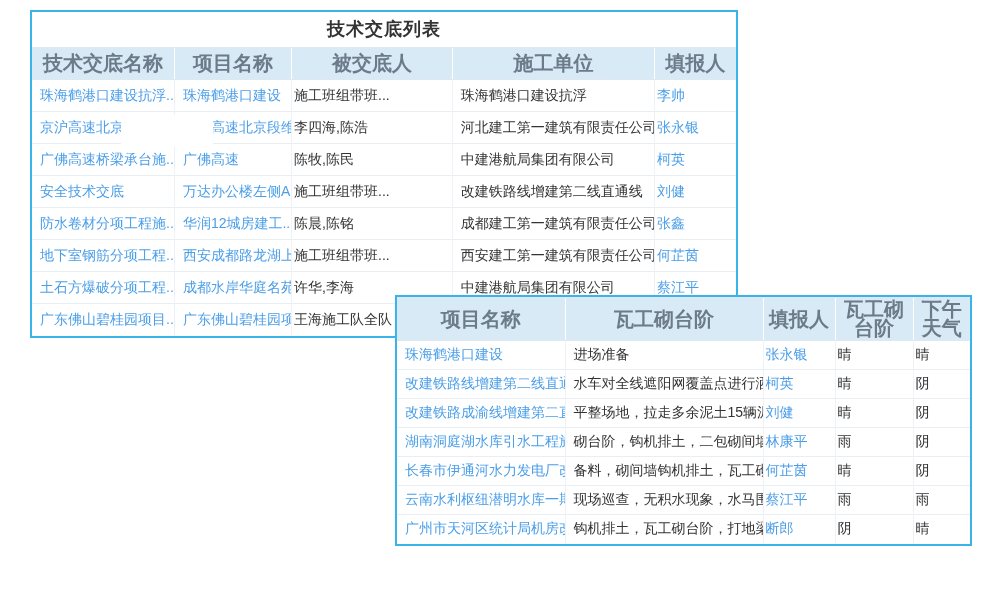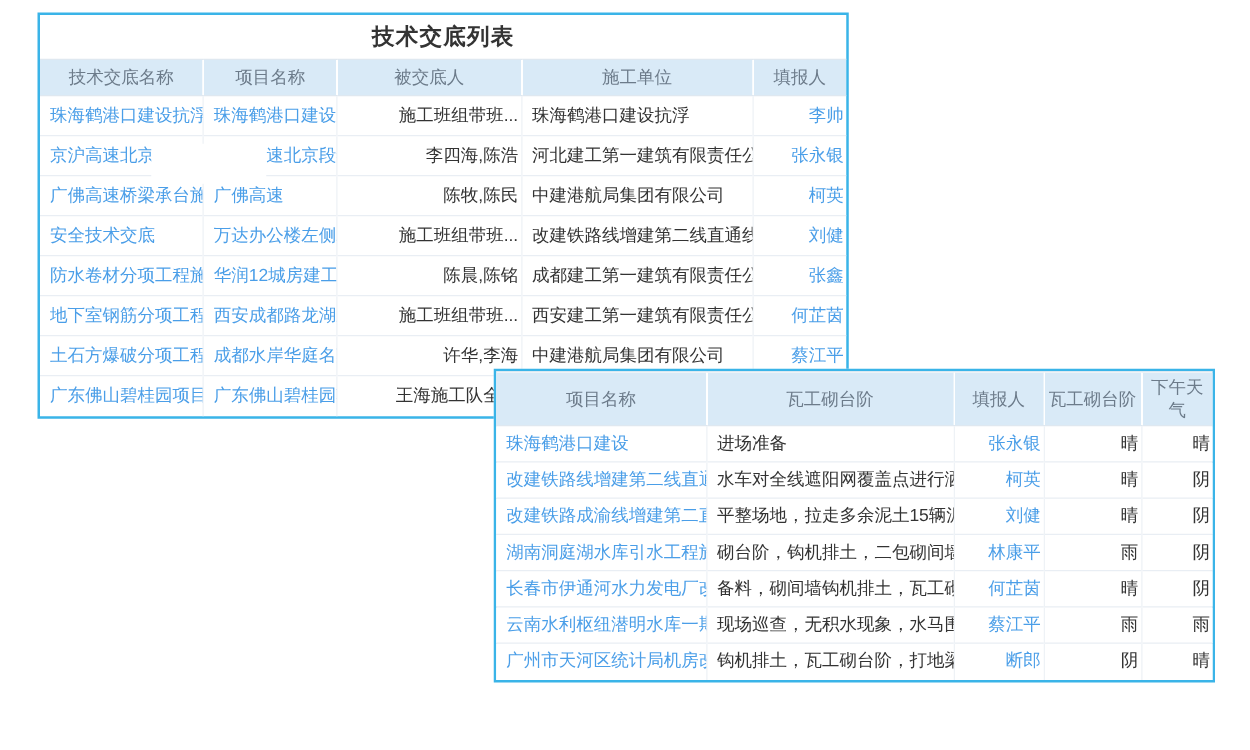--- a/index.html
+++ b/index.html
@@ -7,49 +7,49 @@
     width:1000px;height:600px;position:relative;overflow:hidden;
     background:#ffffff;
     font-family:"Liberation Sans","DejaVu Sans",sans-serif;
   }
   .panel{
     position:absolute;
     background:#ffffff;
     border:2px solid #3ab4e8;
     box-sizing:border-box;
   }
-  .panel-1{left:30px;top:10px;width:649px;z-index:1;}
+  .panel-1{left:30px;top:10px;width:708px;z-index:1;}
   .panel-2{left:395px;top:295px;width:577px;z-index:3;}
   .panel-title{
     text-align:center;font-weight:bold;color:#333333;font-size:18px;
     letter-spacing:1px;
   }
   .panel-1 .panel-title{height:35px;line-height:35px;}
   .panel-2 .panel-title{height:39px;line-height:39px;}
   table{border-collapse:collapse;table-layout:fixed;width:100%;}
   th{
-    background:#d9eaf7;color:#6c7b8a;font-weight:normal;font-size:14px;
+    background:#d9eaf7;color:#6c7b8a;font-weight:bold;font-size:20px;
     text-align:center;border-left:1px solid #ffffff;
     border-top:1px solid #dfe8f0;border-bottom:1px solid #dfe8f0;
     overflow:hidden;padding:2px 3px;box-sizing:border-box;
   }
   th:first-child{border-left:none;}
   td{
     font-size:14px;color:#333333;background:#ffffff;
     border-top:1px solid #e9eef4;border-left:1px solid #eef2f6;
     overflow:hidden;white-space:nowrap;padding:0;box-sizing:border-box;
   }
   td:first-child{border-left:none;}
   tr.data:first-child td{border-top:none;}
   .panel-1 th{height:29px;}
   .panel-1 td{height:32px;}
   .panel-2 th{height:43px;line-height:19px;}
   .panel-2 td{height:29px;}
   .al{text-align:left;padding:0 8px;}
-  .ac{text-align:right;padding:0 2px;}
+  .ac{text-align:left;padding:0 2px;}
   .link{color:#4a9ee8;}
   .artifact{
     position:absolute;left:121px;top:115px;width:92px;height:32px;
     background:#ffffff;z-index:2;
   }
 </style>
 </head>
 <body>
 
 <div class="panel panel-1">

